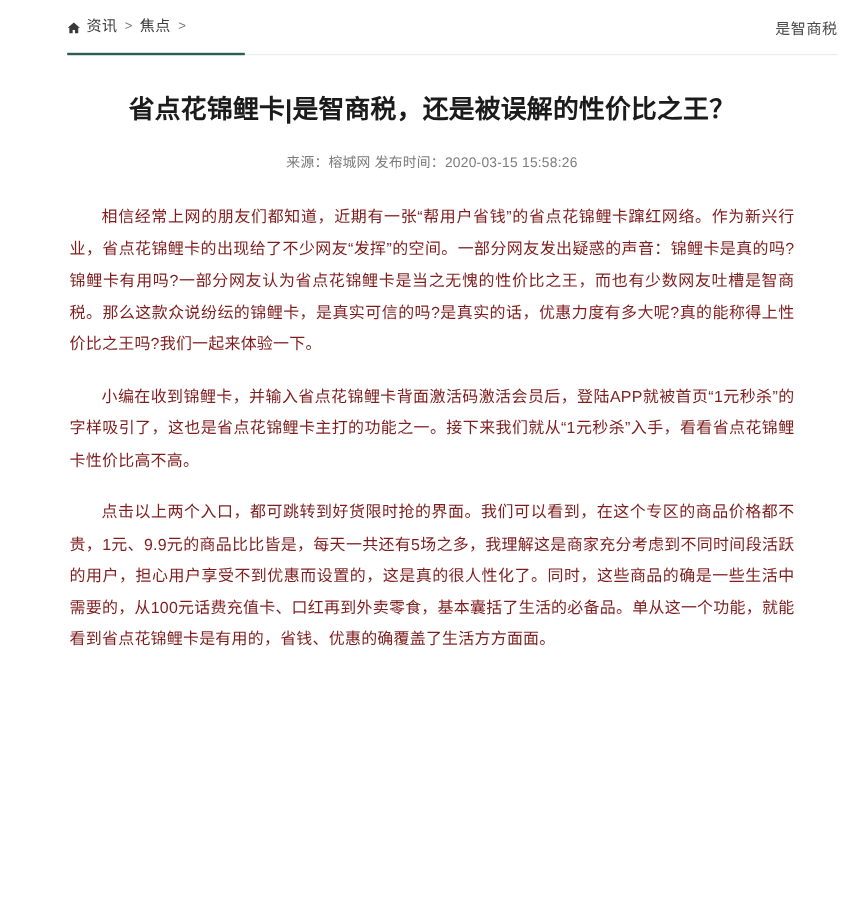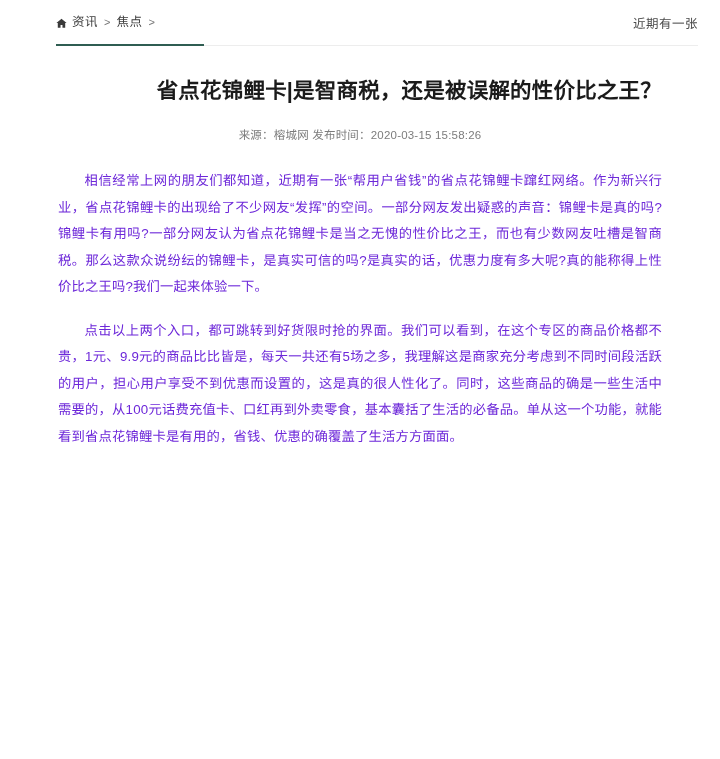--- a/index.html
+++ b/index.html
@@ -92,41 +92,41 @@
   
   .article {
     padding: 0 58px 0 58px;
     box-sizing: border-box;
   }
   .title {
     margin: 30px 0 0 0;
     font-size: 21.5px;
     font-weight: 700;
     color: #1b1b1b;
-    text-align: right;
+    text-align: center;
     line-height: 1.35;
     letter-spacing: 0.2px;
   }
   .meta {
     margin: 20px 0 0 0;
     text-align: center;
     font-size: 11.5px;
     color: #7c7c7c;
     letter-spacing: 0.2px;
   }
   .meta .meta-piece { white-space: nowrap; }
 
   .body-copy {
     margin-top: 26px;
   }
   .body-copy p {
     margin: 0 0 17px 0;
     font-size: 13.3px;
     line-height: 26.5px;
-    color: #6d28d9;
+    color: #7f1d1d;
     text-align: justify;
     text-indent: 2em;
     letter-spacing: 0.2px;
     word-break: break-all;
   }
 
   
   .watermark {
     position: absolute;
     right: 14px;
@@ -150,37 +150,38 @@
       <span class="home-icon">
         <svg viewBox="0 0 16 16" aria-hidden="true">
           <path fill="currentColor" d="M8 1.2 0.6 7.4h2.0V14h4.0v-3.9h2.8V14h4.0V7.4h2.0L8 1.2z"></path>
         </svg>
       </span>
       <span class="crumb-link">资讯</span>
       <span class="crumb-sep">&gt;</span>
       <span class="crumb-link">焦点</span>
       <span class="crumb-sep">&gt;</span>
     </div>
-    <div class="crumb-right">近期有一张</div>
+    <div class="crumb-right">是智商税</div>
   </div>
 
   <div class="rule-wrap">
     <div class="rule-base"></div>
     <div class="rule-active" style="background: rgb(47, 93, 82);"></div>
   </div>
 
   <div class="article">
     <h1 class="title">省点花锦鲤卡|是智商税，还是被误解的性价比之王？</h1>
 
     <div class="meta">
       <span class="meta-piece">来源：榕城网</span>
       <span class="meta-piece">发布时间：2020-03-15 15:58:26</span>
     </div>
 
     <div class="body-copy">
       <p>相信经常上网的朋友们都知道，近期有一张“帮用户省钱”的省点花锦鲤卡蹿红网络。作为新兴行业，省点花锦鲤卡的出现给了不少网友“发挥”的空间。一部分网友发出疑惑的声音：锦鲤卡是真的吗?锦鲤卡有用吗?一部分网友认为省点花锦鲤卡是当之无愧的性价比之王，而也有少数网友吐槽是智商税。那么这款众说纷纭的锦鲤卡，是真实可信的吗?是真实的话，优惠力度有多大呢?真的能称得上性价比之王吗?我们一起来体验一下。</p>
+      <p>小编在收到锦鲤卡，并输入省点花锦鲤卡背面激活码激活会员后，登陆APP就被首页“1元秒杀”的字样吸引了，这也是省点花锦鲤卡主打的功能之一。接下来我们就从“1元秒杀”入手，看看省点花锦鲤卡性价比高不高。</p>
       <p>点击以上两个入口，都可跳转到好货限时抢的界面。我们可以看到，在这个专区的商品价格都不贵，1元、9.9元的商品比比皆是，每天一共还有5场之多，我理解这是商家充分考虑到不同时间段活跃的用户，担心用户享受不到优惠而设置的，这是真的很人性化了。同时，这些商品的确是一些生活中需要的，从100元话费充值卡、口红再到外卖零食，基本囊括了生活的必备品。单从这一个功能，就能看到省点花锦鲤卡是有用的，省钱、优惠的确覆盖了生活方方面面。</p>
 
     </div>
   </div>
 
 
 </div>
 
 </body></html>

